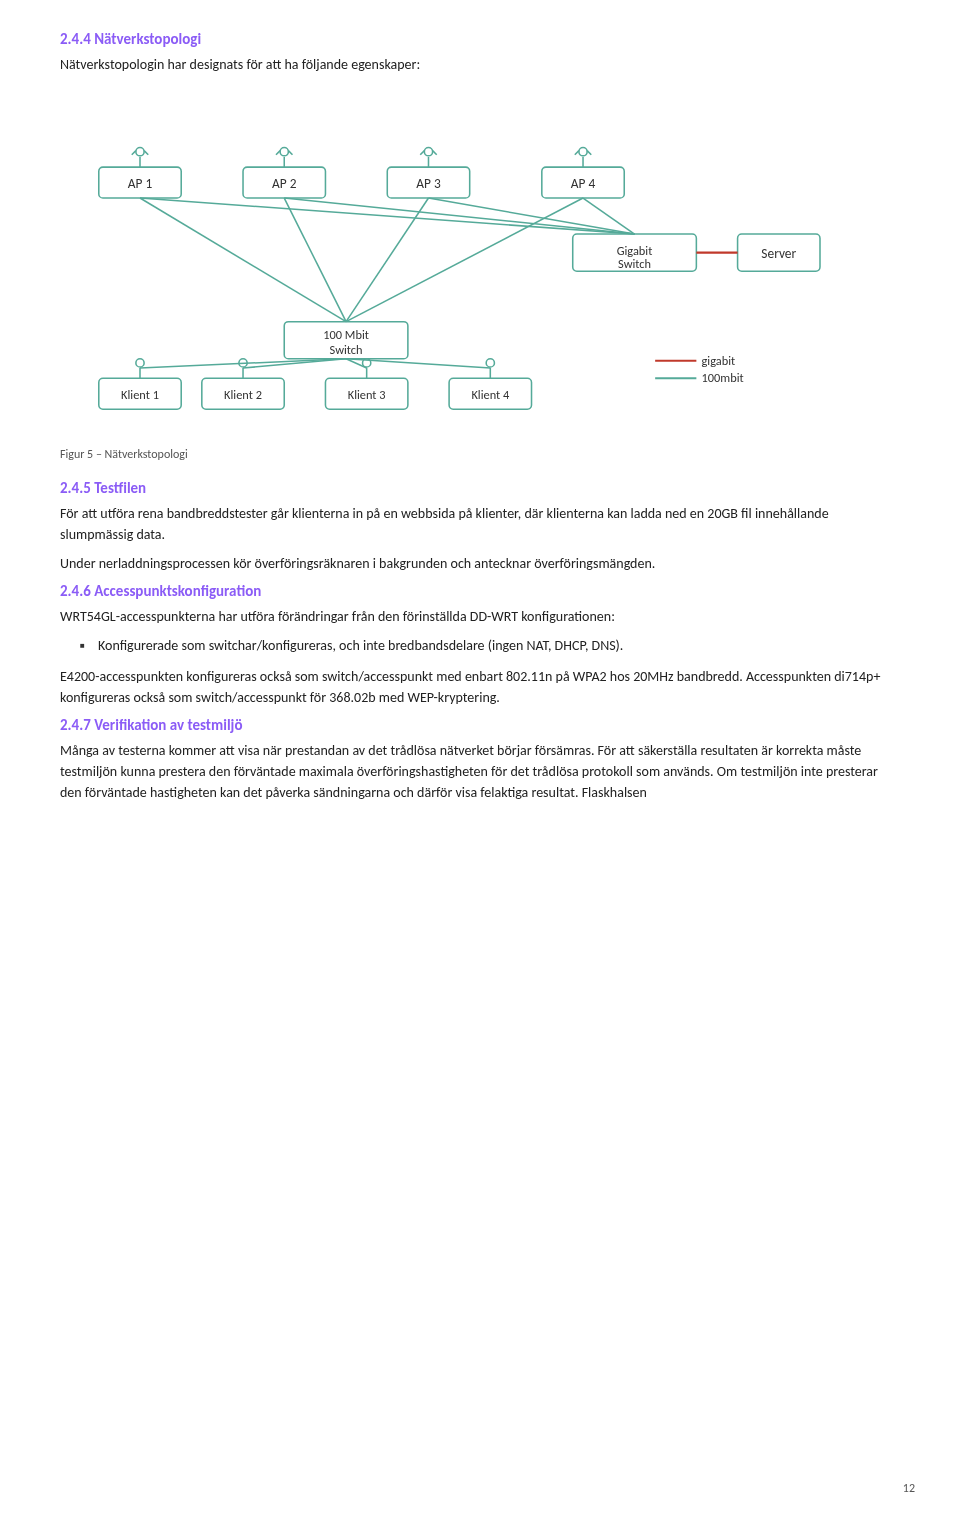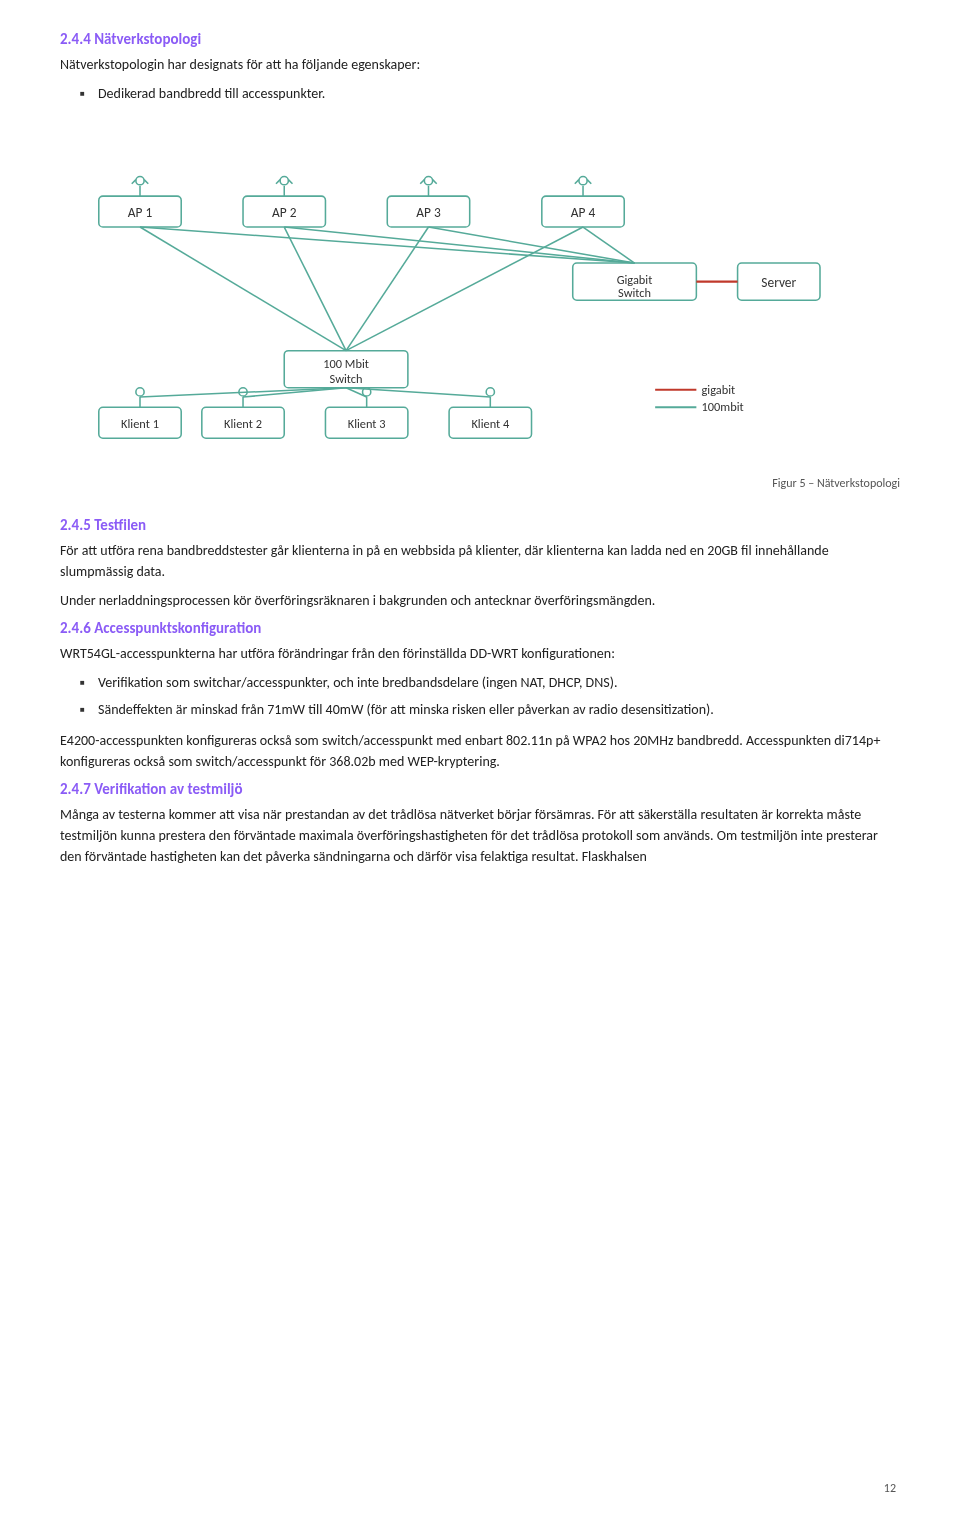--- a/index.html
+++ b/index.html
@@ -45,46 +45,44 @@
       margin: 20px 0 10px 0;
       position: relative;
       width: 100%;
       height: 340px;
       text-align: right;
     }
 
     .fig-caption {
       font-size: 12px;
       color: #555;
-      margin-bottom: 24px;
-      text-align: right;
+      margin-bottom: 16px;
     }
 
     .page-number {
       position: fixed;
       bottom: 20px;
-      right: 64px;
+      right: 45px;
       font-size: 12px;
       color: #555;
     }
 
     
     .network-svg {
       width: 100%;
       height: 340px;
     }
   </style>
 </head>
 <body>
 
 <h2 class="section-title">2.4.4 Nätverkstopologi</h2>
 <p>Nätverkstopologin har designats för att ha följande egenskaper:</p>
 
 <ul class="bullet-list">
-  <li>Dedikerad bandbredd till accesspunkter.</li>
 </ul>
 
 <div class="diagram-container">
   <svg class="network-svg" viewBox="0 0 780 330" xmlns="http://www.w3.org/2000/svg">
 
     <rect x="20" y="70" width="80" height="30" rx="4" fill="none" stroke="#5a9" stroke-width="1.5"></rect>
     <text x="60" y="90" text-anchor="middle" font-size="13" fill="#333" font-family="Calibri,Arial">AP 1</text>
 
     <line x1="60" y1="60" x2="60" y2="70" stroke="#5a9" stroke-width="1.5"></line>
     <circle cx="60" cy="55" r="4" fill="none" stroke="#5a9" stroke-width="1.5"></circle>
@@ -174,22 +172,21 @@
 <p class="fig-caption">Figur 5 – Nätverkstopologi</p>
 
 <h2 class="section-title">2.4.5 Testfilen</h2>
 <p>För att utföra rena bandbreddstester går klienterna in på en webbsida på klienter, där klienterna kan ladda ned en 20GB fil innehållande slumpmässig data.</p>
 <p>Under nerladdningsprocessen kör överföringsräknaren i bakgrunden och antecknar överföringsmängden.</p>
 
 <h2 class="section-title">2.4.6 Accesspunktskonfiguration</h2>
 <p>WRT54GL-accesspunkterna har utföra förändringar från den förinställda DD-WRT konfigurationen:</p>
 
 <ul class="bullet-list">
-  <li>Verifikation som switchar/accesspunkter, och inte bredbandsdelare (ingen NAT, DHCP, DNS).</li>
-  <li>Sändeffekten är minskad från 71mW till 40mW (för att minska risken eller påverkan av radio desensitization).</li>
+  <li>Konfigurerade som switchar/konfigureras, och inte bredbandsdelare (ingen NAT, DHCP, DNS).</li>
 </ul>
 
 <p>E4200-accesspunkten konfigureras också som switch/accesspunkt med enbart 802.11n på WPA2 hos 20MHz bandbredd. Accesspunkten di714p+ konfigureras också som switch/accesspunkt för 368.02b med WEP-kryptering.</p>
 
 <h2 class="section-title">2.4.7 Verifikation av testmiljö</h2>
 <p>Många av testerna kommer att visa när prestandan av det trådlösa nätverket börjar försämras. För att säkerställa resultaten är korrekta måste testmiljön kunna prestera den förväntade maximala överföringshastigheten för det trådlösa protokoll som används. Om testmiljön inte presterar den förväntade hastigheten kan det påverka sändningarna och därför visa felaktiga resultat. Flaskhalsen</p>
 
 <div class="page-number">12</div>
 
 </body></html>

